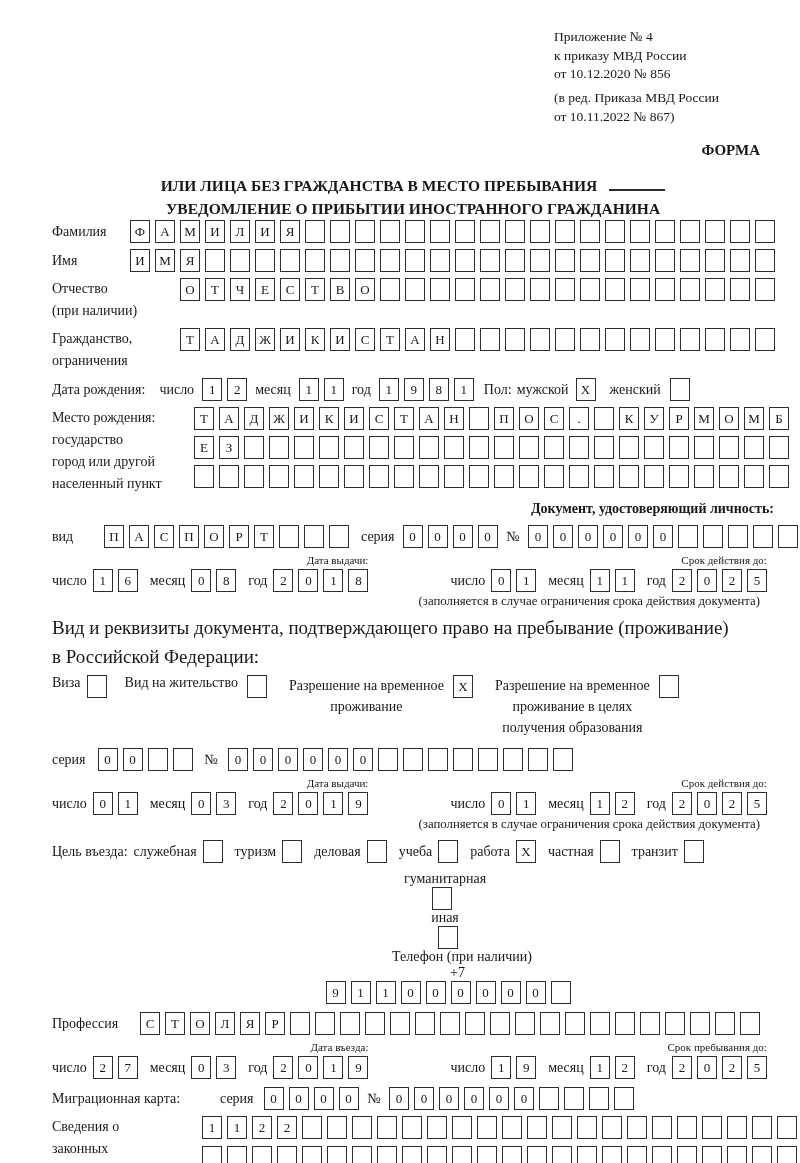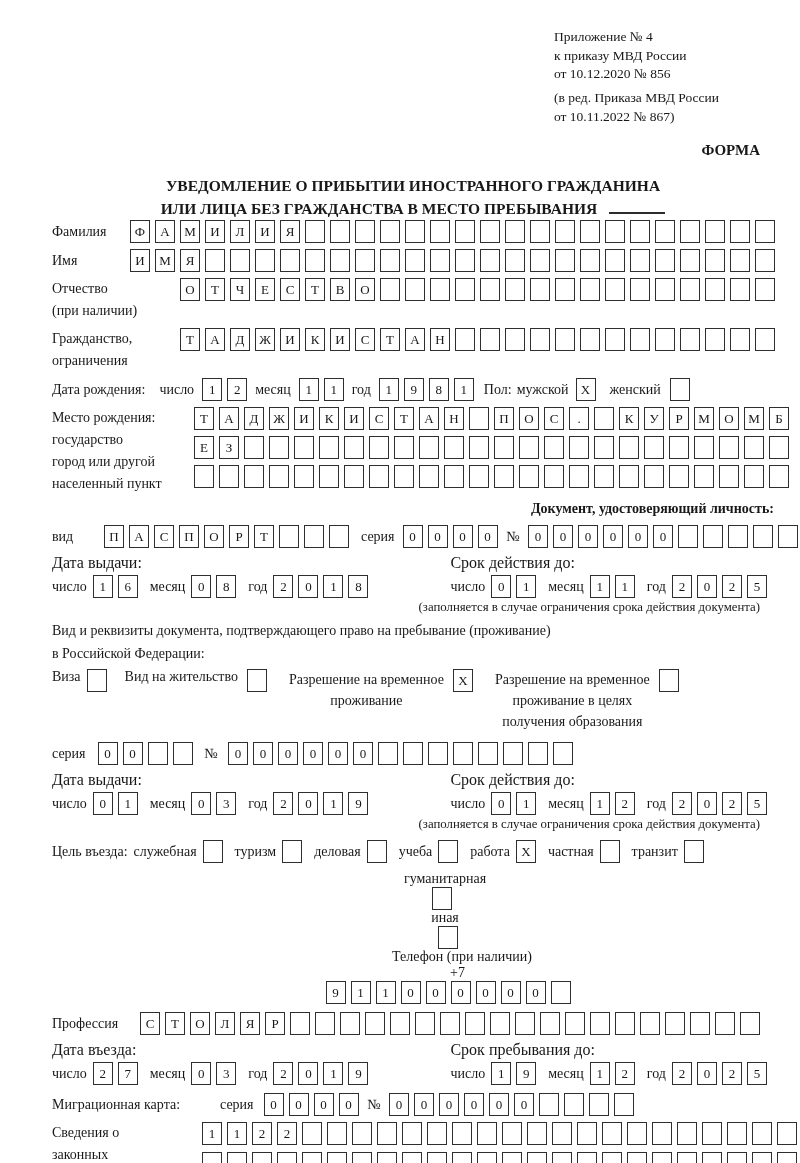--- a/index.html
+++ b/index.html
@@ -22,28 +22,28 @@
     width:20px;height:23px;box-sizing:border-box;border:1.5px solid #2e2e2e;background:#fff;
     display:flex;align-items:center;justify-content:center;flex:none;
     font-size:13px;line-height:1;
   }
   .w78{width:78px;} .w128{width:128px;} .w88{width:88px;}
   .multiline{line-height:22px;}
   .inline-gap{margin-left:8px;margin-right:8px;}
   .sec-heading{text-align:right;font-weight:bold;font-size:14px;margin:4px 0 8px 0;}
   .dates-pair{display:flex;margin-bottom:2px;}
   .date-group{flex:none;}
-  .date-caption{text-align:left;margin-bottom:3px;font-size:16px;}
+  .date-caption{text-align:right;margin-bottom:3px;font-size:11px;}
   .date-line{display:flex;align-items:center;font-size:14px;}
   .date-line .cells{margin-left:6px;}
   .date-line .dl{margin-left:12px;}
   .date-line .dl0{margin-left:0;}
   .rg{margin-left:82px;}
   .note{font-size:12.8px;text-align:right;padding-right:14px;margin:2px 0 8px 0;}
-  .plain-line{font-size:14px;margin-bottom:7px;}
+  .plain-line{font-size:19px;margin-bottom:7px;}
   .cb-row{display:flex;align-items:flex-start;margin:4px 0 10px 0;font-size:14px;}
   .cb-item{display:flex;align-items:flex-start;flex:none;}
   .cb-item .cells{margin-left:9px;}
   .cb-label-c{text-align:center;line-height:21px;}
   .purpose-row{display:flex;align-items:center;font-size:14px;margin-bottom:8px;flex-wrap:nowrap;}
   .purpose-row .pw{margin-right:6px;}
   .purpose-row .pcell{margin-right:12px;}
   .guard-block{display:flex;align-items:flex-start;font-size:14px;margin-top:2px;}
   .guard-rows .cells{margin-bottom:7px;}
 </style>
@@ -56,22 +56,22 @@
     <div>Приложение № 4</div>
     <div>к приказу МВД России</div>
     <div>от 10.12.2020 № 856</div>
     <div class="amend">(в ред. Приказа МВД России</div>
     <div>от 10.11.2022 № 867)</div>
   </div>
 
   <div class="form-label">ФОРМА</div>
 
   <div class="title">
+    <div><span>ИЛИ ЛИЦА БЕЗ ГРАЖДАНСТВА В МЕСТО ПРЕБЫВАНИЯ</span><span class="title-underline"></span></div>
     <div>УВЕДОМЛЕНИЕ О ПРИБЫТИИ ИНОСТРАННОГО ГРАЖДАНИНА</div>
-    <div><span>ИЛИ ЛИЦА БЕЗ ГРАЖДАНСТВА В МЕСТО ПРЕБЫВАНИЯ</span><span class="title-underline"></span></div>
   </div>
 
 
   <div class="frow">
     <span class="lbl w78">Фамилия</span>
     <span class="cells">
         <span class="cell">Ф</span>
         <span class="cell">А</span>
         <span class="cell">М</span>
         <span class="cell">И</span>

